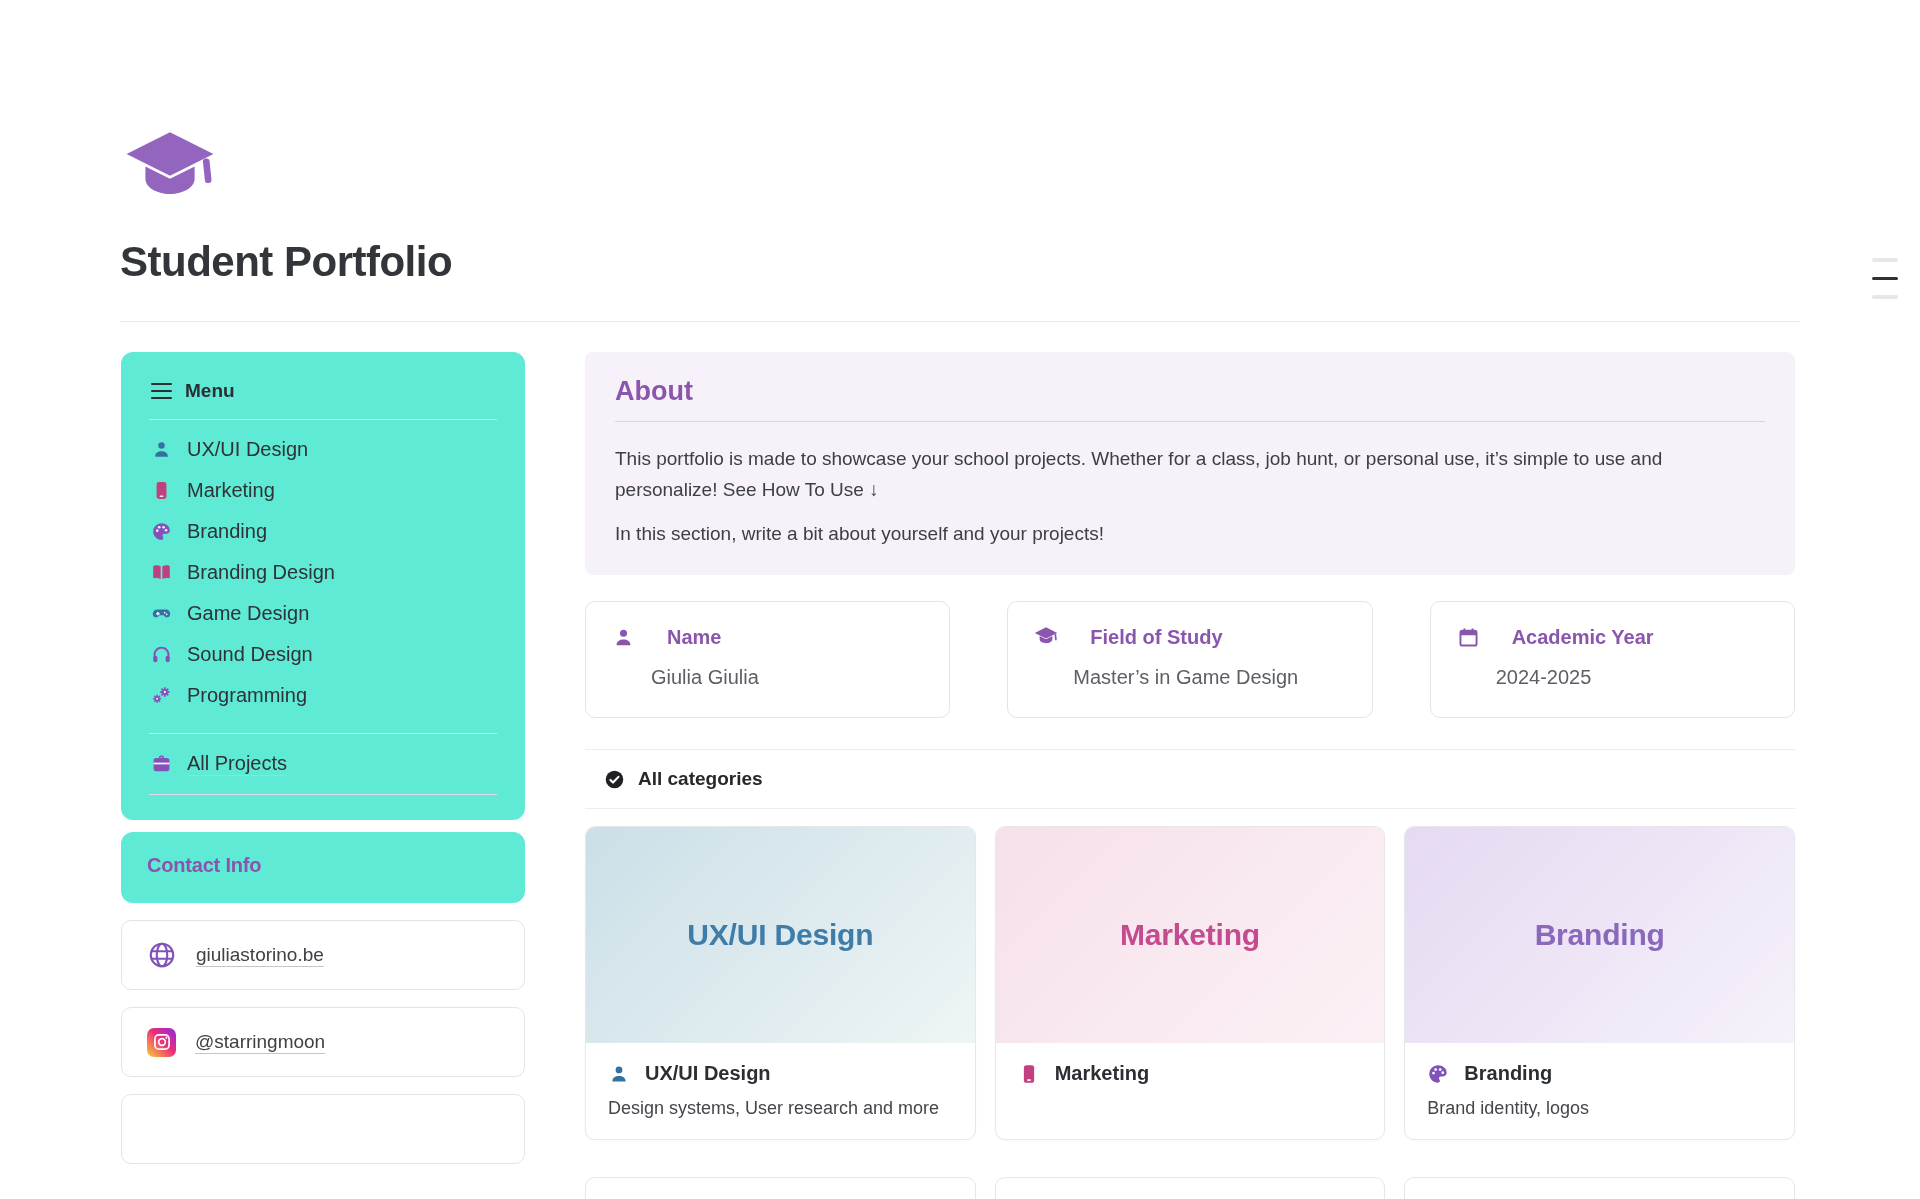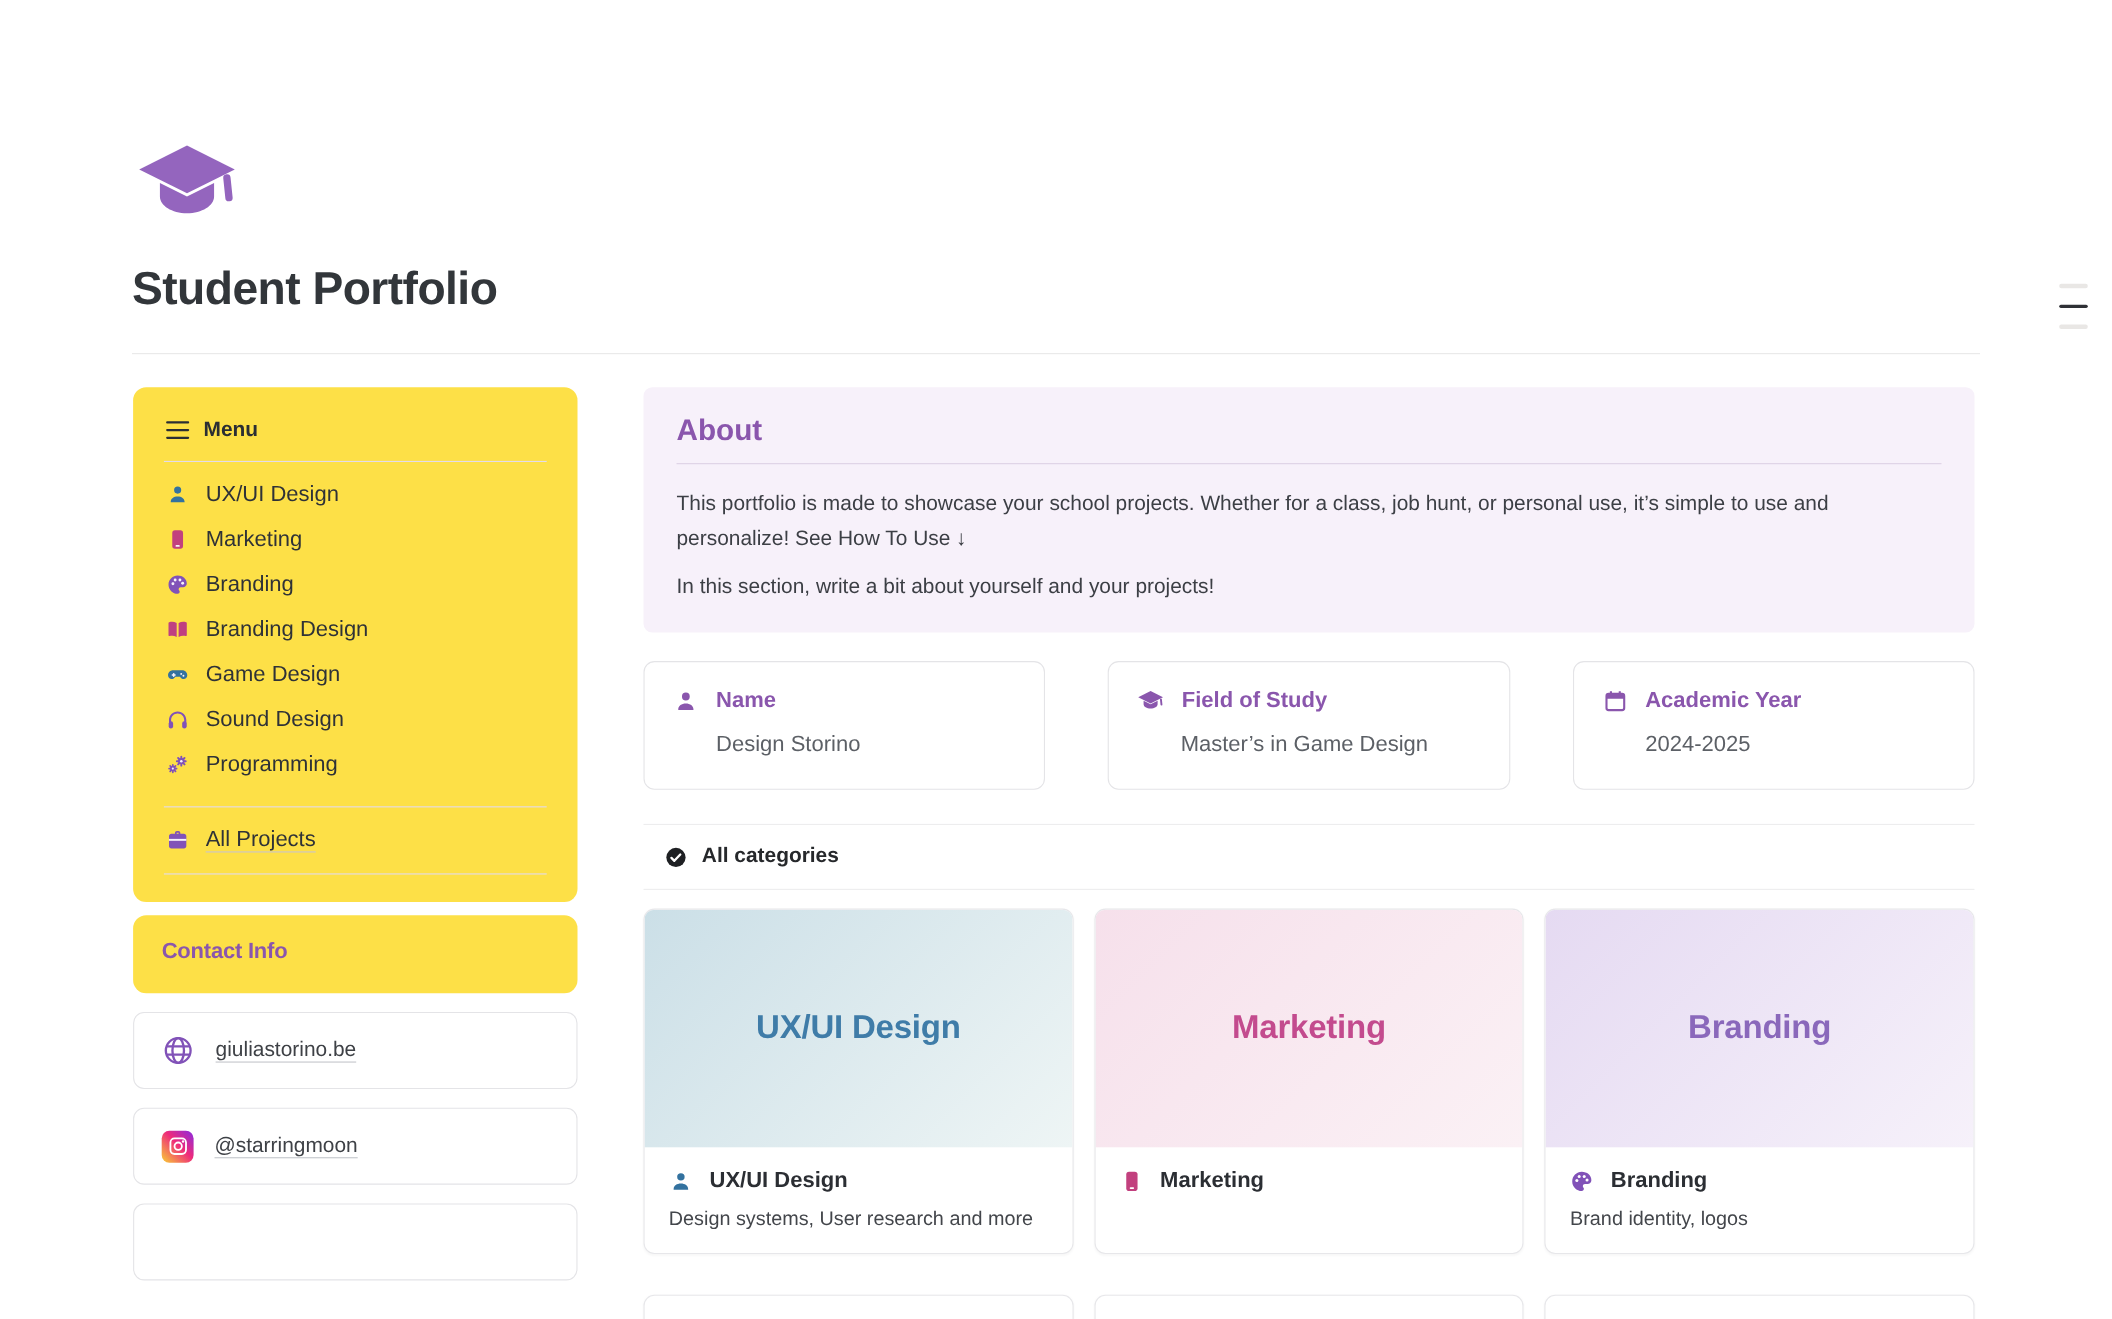--- a/index.html
+++ b/index.html
@@ -13,21 +13,21 @@
   .header-divider { position:absolute; left:120px; top:321px; width:1680px; height:1px; background:#e8e8e8; }
 
   
   .toc { position:absolute; left:1872px; top:258px; display:flex; flex-direction:column; gap:15px; cursor:pointer; }
   .toc span { display:block; width:26px; height:3.5px; border-radius:2px; }
   .toc .lt { background:#e9e7e5; }
   .toc .dk { background:#2f3136; }
 
   
   .sidebar { position:absolute; left:121px; top:352px; width:404px; }
-  .panel { background:#fde047; border-radius:12px; }
+  .panel { background:#5eead4; border-radius:12px; }
   .menu-panel { padding:26px 28px 16px 28px; }
   .menu-head { display:flex; align-items:center; gap:13px; font-size:19px; font-weight:600; color:#2b2e33; padding:2px 0 0 2px; cursor:pointer; }
   .burger { display:flex; flex-direction:column; gap:4.5px; width:21px; }
   .burger span { height:2.6px; background:#2b2e33; border-radius:1px; }
   .menu-divider { height:1px; background:#e3dbec; margin:17px 0 9px; }
   .menu-list { list-style:none; }
   .menu-item { display:flex; align-items:center; gap:15px; padding:9px 2px; font-size:20px; color:#2f3237; cursor:pointer; }
   .menu-item svg, .menu-item .micon { flex:0 0 auto; }
   .all-projects .lbl { text-decoration:underline; text-decoration-color:#c9c4ce; text-underline-offset:5px; text-decoration-thickness:1px; }
 
@@ -45,21 +45,21 @@
   .about-panel { background:#f7f1fa; border-radius:8px; padding:24px 30px 26px; }
   .about-title { font-size:27px; font-weight:700; color:#8a56ad; }
   .about-divider { height:1px; background:#ddd2e5; margin:14px 0 21px; }
   .about-panel p { font-size:19px; line-height:31px; color:#3c3f45; }
   .about-panel p.p1 { max-width:1105px; }
   .about-panel p + p { margin-top:13px; }
   .inline-link { color:#3c3f45; text-decoration-color:#bdb3c9; text-underline-offset:5px; text-decoration-thickness:1px; cursor:pointer; }
 
   .profile-row { display:flex; gap:57px; margin-top:26px; }
   .profile-card { flex:1; background:#fff; border:1px solid #e4e4e7; border-radius:10px; padding:24px 26px 28px; cursor:pointer; }
-  .profile-head { display:flex; align-items:flex-end; gap:16px; color:#8a56ad; }
+  .profile-head { display:flex; align-items:flex-start; gap:32px; color:#8a56ad; }
   .profile-head .lbl { font-size:20px; font-weight:700; }
   .profile-value { margin:17px 0 0 39px; font-size:20px; color:#5c6066; }
 
   .filter-bar { margin-top:31px; border-top:1px solid #ededee; border-bottom:1px solid #ededee; height:60px; display:flex; align-items:center; gap:13px; padding-left:19px; font-size:19px; font-weight:600; color:#26282b; cursor:pointer; }
 
   .cards-grid { margin-top:17px; display:grid; grid-template-columns:repeat(3,1fr); column-gap:19px; row-gap:37px; }
   .cat-card { border:1px solid #e7e7ea; border-radius:10px; overflow:hidden; background:#fff; cursor:pointer; box-shadow:0 1px 2px rgba(0,0,0,0.03); }
   .cat-cover { height:216px; display:flex; align-items:center; justify-content:center; }
   .cat-cover .cover-title { font-size:30px; font-weight:700; letter-spacing:-0.2px; }
   .cat-body { padding:19px 22px 20px; }
@@ -225,21 +225,21 @@
     </section>
 
     <div class="profile-row">
       <div class="profile-card">
         <div class="profile-head">
           <svg viewBox="0 0 24 24" width="23" height="23" fill="#8a56ad">
               <path d="M12 11.2a3.7 3.7 0 1 0 0-7.4 3.7 3.7 0 0 0 0 7.4zM4.8 20.2v-.6c0-3.4 3.2-5.5 7.2-5.5s7.2 2.1 7.2 5.5v.6z"></path>
             </svg>
           <span class="lbl">Name</span>
         </div>
-        <div class="profile-value">Design Storino</div>
+        <div class="profile-value">Giulia Giulia</div>
       </div>
       <div class="profile-card">
         <div class="profile-head">
           <svg viewBox="0 0 64 58" width="24" height="22" fill="#8a56ad">
               <polygon points="32,3 62,18 32,33 2,18"></polygon>
               <path d="M15 26.5 v8.5 c0 5.8 7.6 10.5 17 10.5 s17 -4.7 17 -10.5 v-8.5 l-17 8.5 z"></path>
               <rect x="55.4" y="21" width="4.6" height="17" rx="2.2" transform="rotate(-6 57.7 29.5)"></rect>
             </svg>
           <span class="lbl">Field of Study</span>
         </div>

